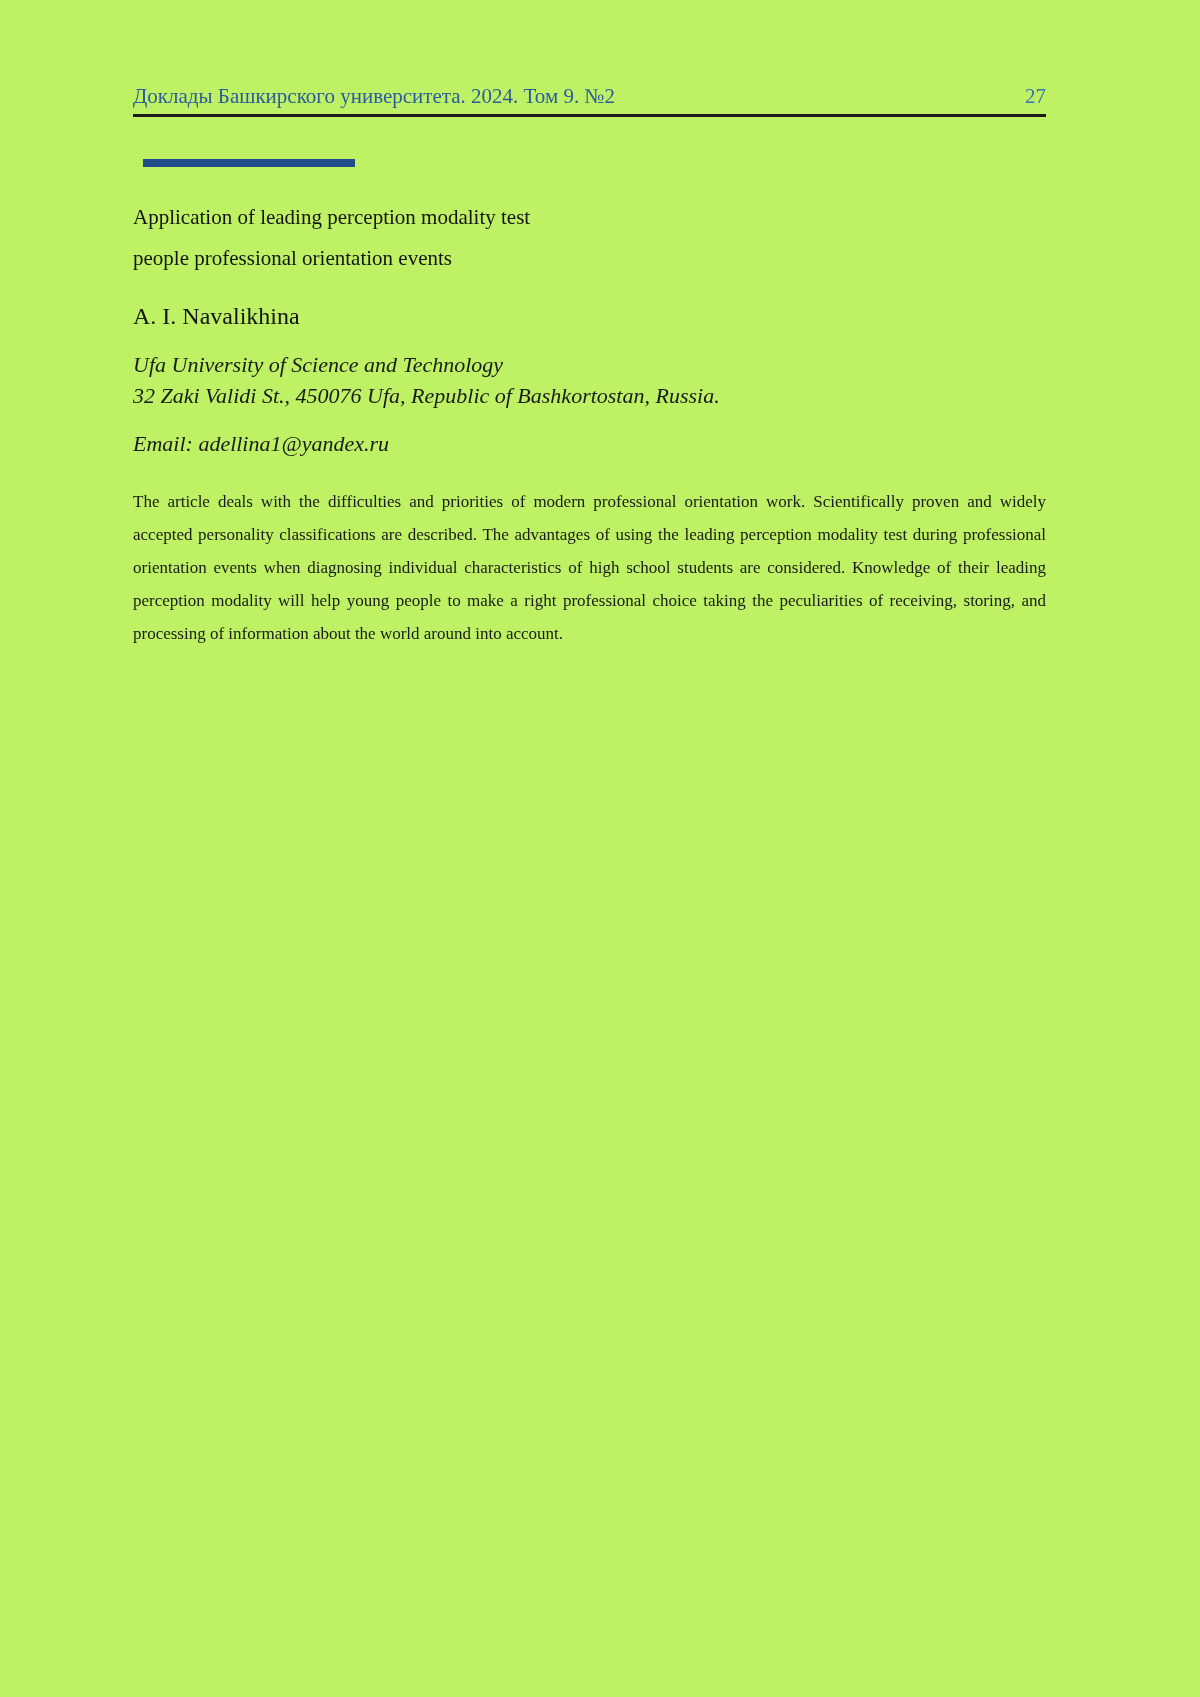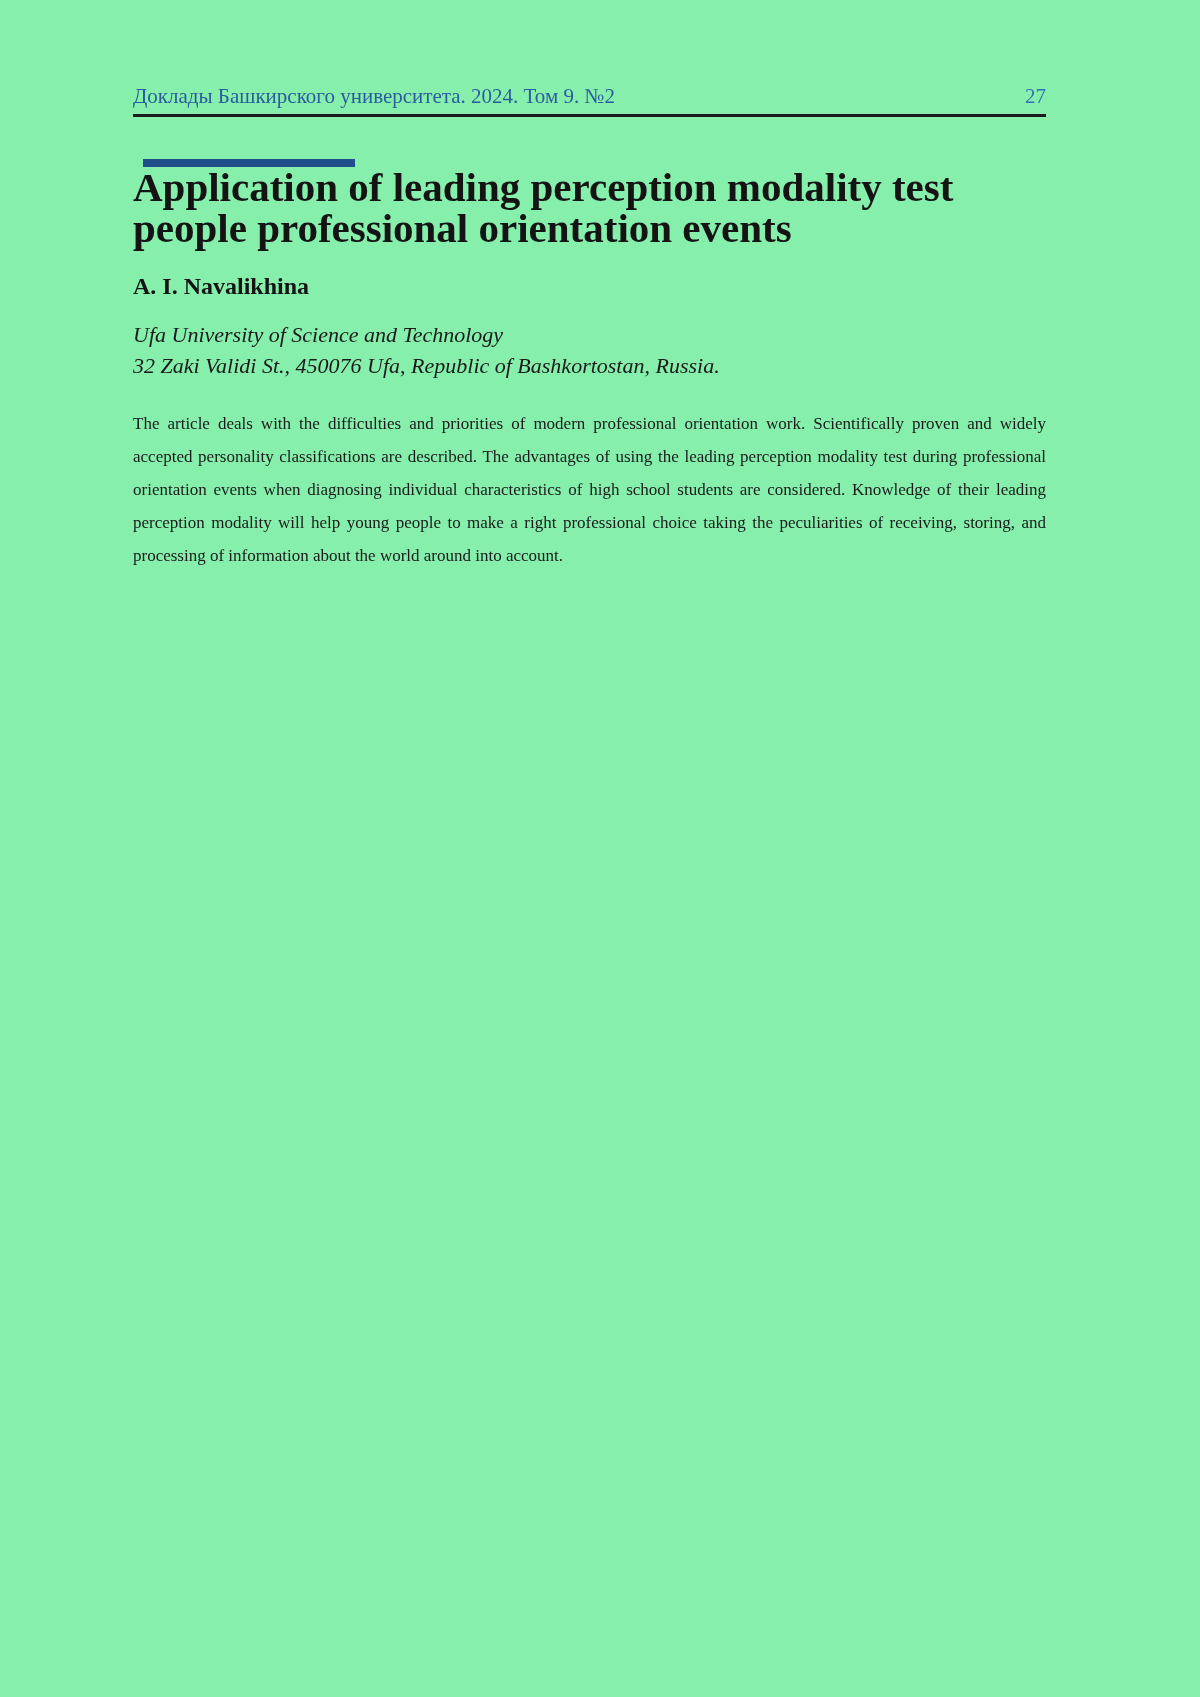--- a/index.html
+++ b/index.html
@@ -17,21 +17,21 @@
     font-family: "Liberation Serif", "DejaVu Serif", serif;
     color: var(--text-dark);
     position: relative;
     overflow: hidden;
   }
   .page {
     position: absolute;
     top: 0; left: 0;
     width: 1200px;
     height: 1697px;
-    background: #86efac;
+    background: #bef264;
   }
   .content {
     margin-left: 133px;
     width: 913px;
   }
   .running-head {
     margin-top: 84px;
     display: flex;
     justify-content: space-between;
     align-items: baseline;
@@ -50,30 +50,31 @@
     height: 0;
   }
   .accent-bar {
     margin-top: 42px;
     margin-left: 10px;
     width: 212px;
     height: 8px;
     background: var(--accent-bar-blue);
   }
   .article-title {
-    font-size: 41px;
+    margin-top: 30px;
+    font-size: 21px;
     line-height: 41px;
-    font-weight: bold;
+    font-weight: normal;
     color: #141414;
   }
   .author-name {
     margin-top: 22px;
     font-size: 24px;
     line-height: 30px;
-    font-weight: bold;
+    font-weight: normal;
     color: #141414;
   }
   .affiliation {
     margin-top: 18px;
     font-style: italic;
     font-size: 22px;
     line-height: 31px;
   }
   .email-line {
     margin-top: 17px;
@@ -113,18 +114,19 @@
 
     <h1 class="article-title"><span>Application of leading perception modality test</span><br><span>people professional orientation events</span></h1>
 
     <div class="author-name">A. I. Navalikhina</div>
 
     <div class="affiliation">
       <div>Ufa University of Science and Technology</div>
       <div>32 Zaki Validi St., 450076 Ufa, Republic of Bashkortostan, Russia.</div>
     </div>
 
+    <div class="email-line">Email: adellina1@yandex.ru</div>
 
     <p class="abstract">The article deals with the difficulties and priorities of modern professional orientation work. Scientifically proven and widely accepted personality classifications are described. The advantages of using the leading perception modality test during professional orientation events when diagnosing individual characteristics of high school students are considered. Knowledge of their leading perception modality will help young people to make a right professional choice taking the peculiarities of receiving, storing, and processing of information about the world around into account.</p>
 
 
   </div>
 </div>
 
 </body></html>

